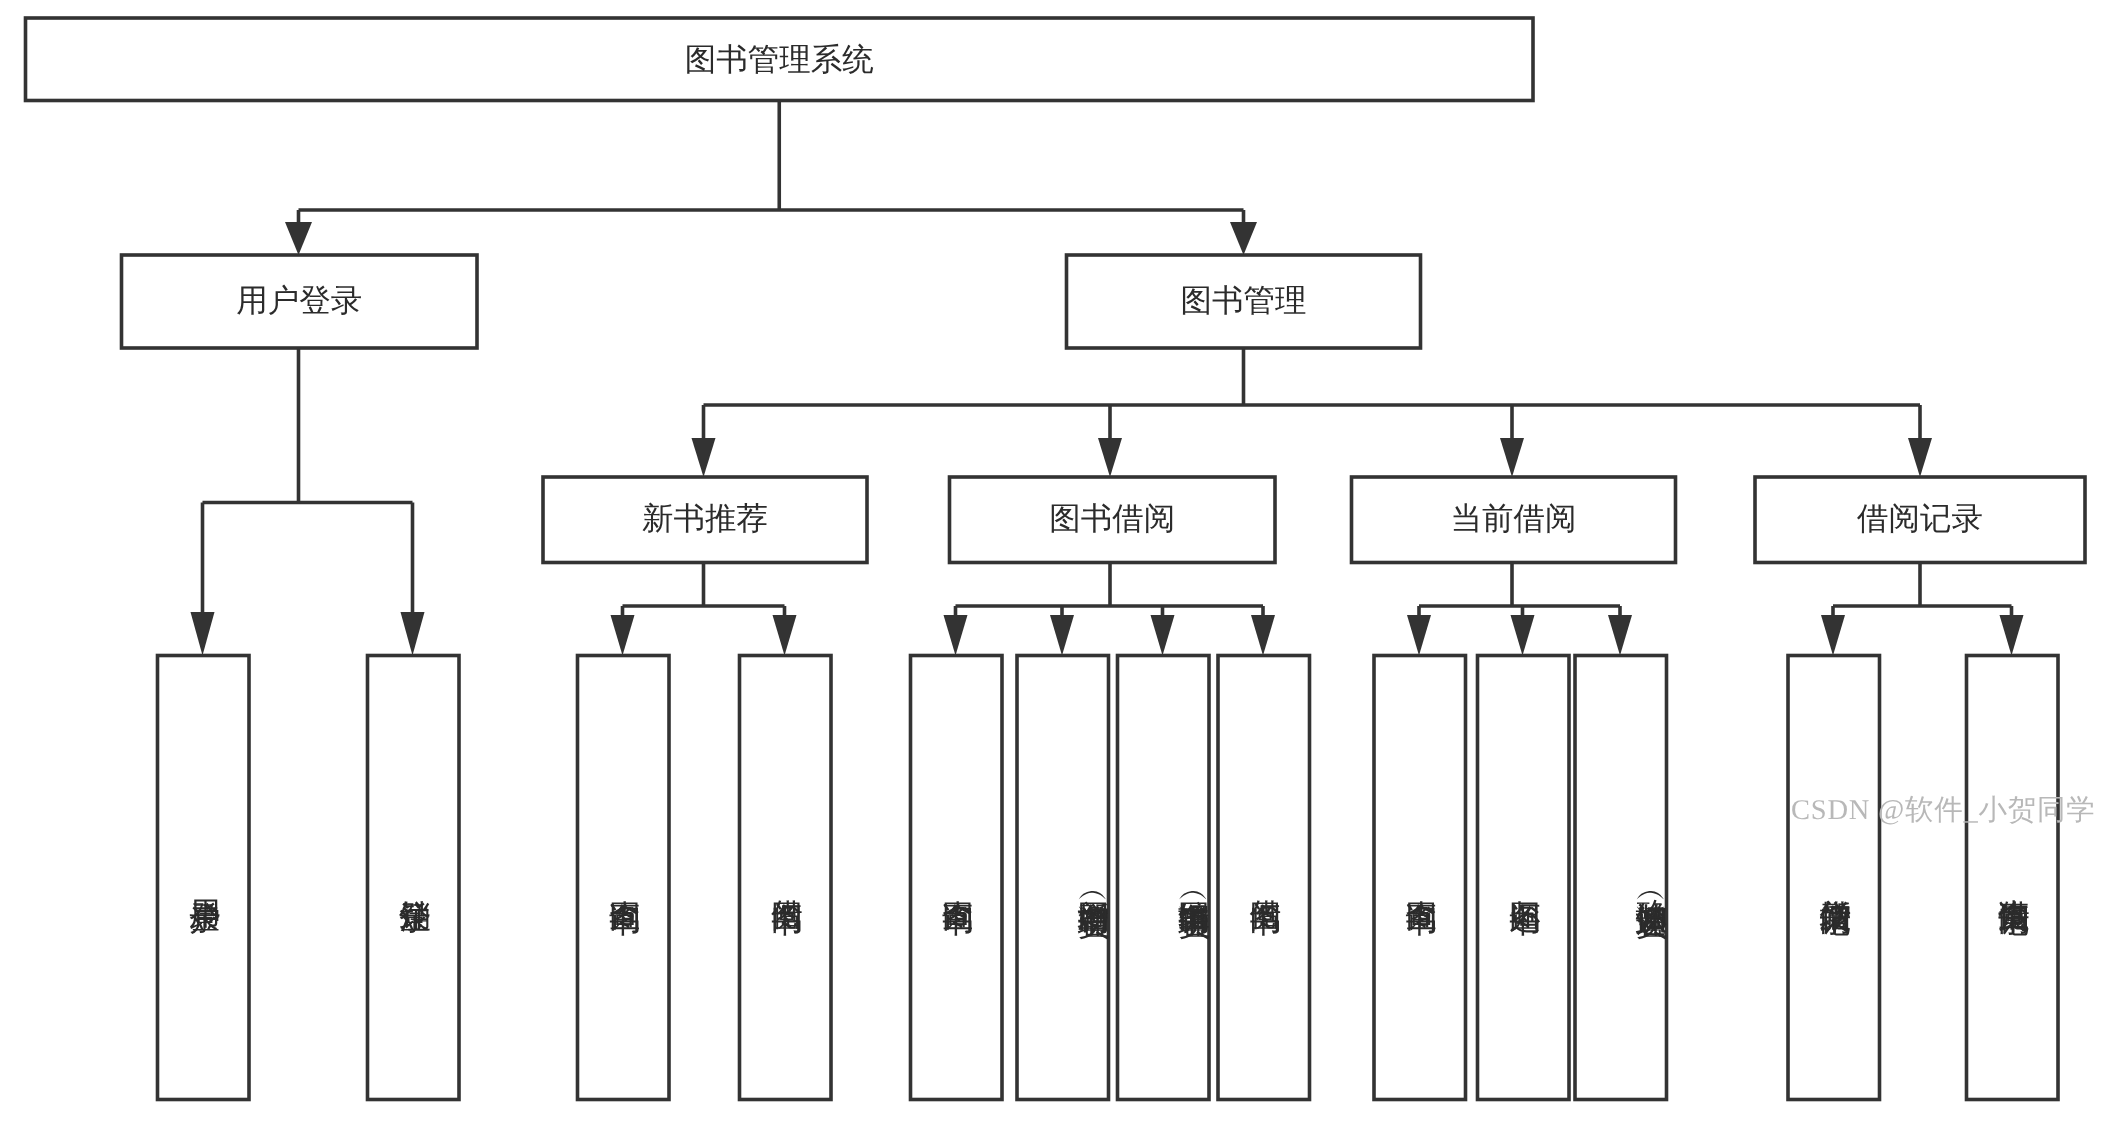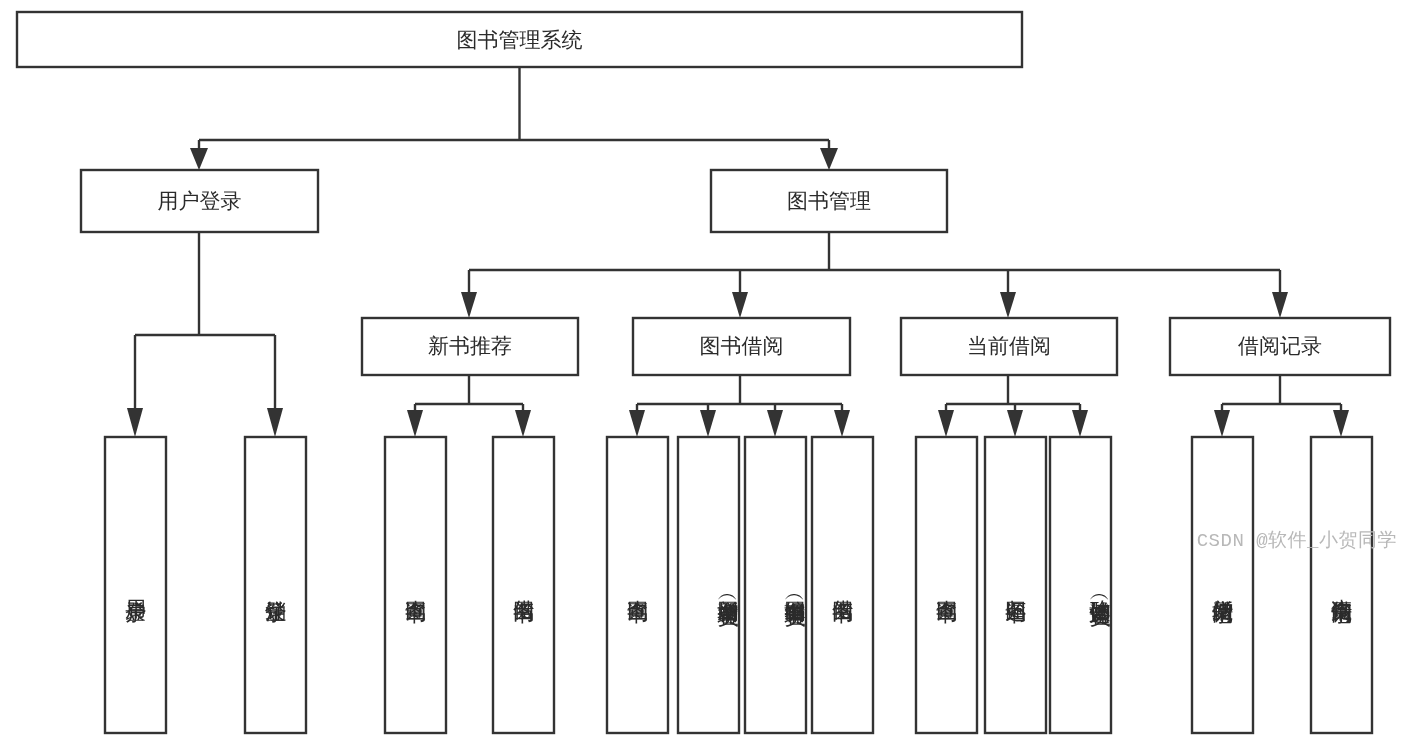--- a/index.html
+++ b/index.html
@@ -70,21 +70,21 @@
     white-space: nowrap;
     pointer-events: none;
   }
   .vlabel.centered {
     align-items: center;
   }
   .watermark {
     position: absolute;
     right: 8px;
     bottom: 6px;
-    font-family: Liberation Mono, monospace;
+    font-family: Liberation Serif, serif;
     font-size: 19px;
     color: #b8b8b8;
     letter-spacing: 0.5px;
     white-space: nowrap;
   }
 </style>
 </head>
 <body>
 
 <div id="diagram-root">

